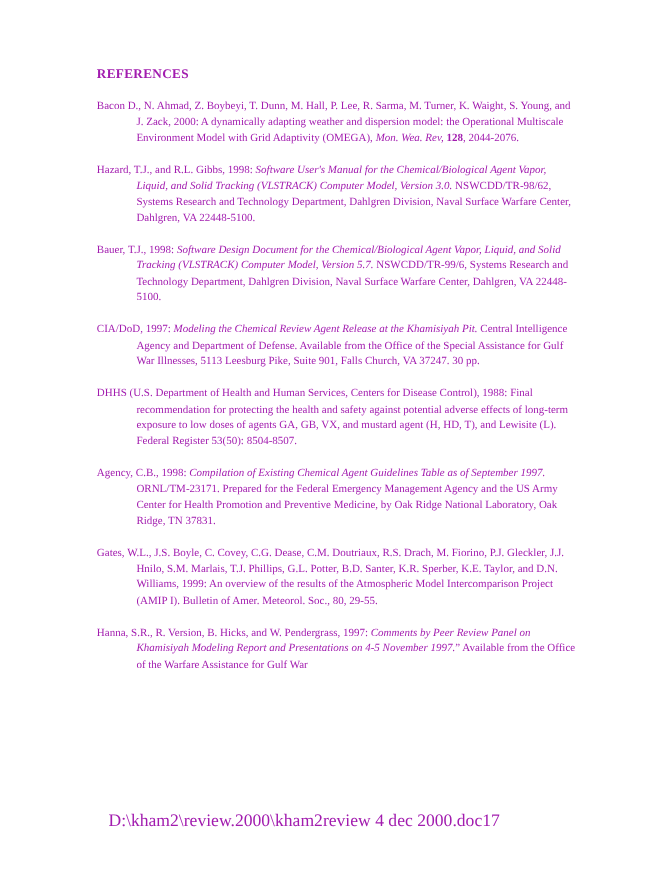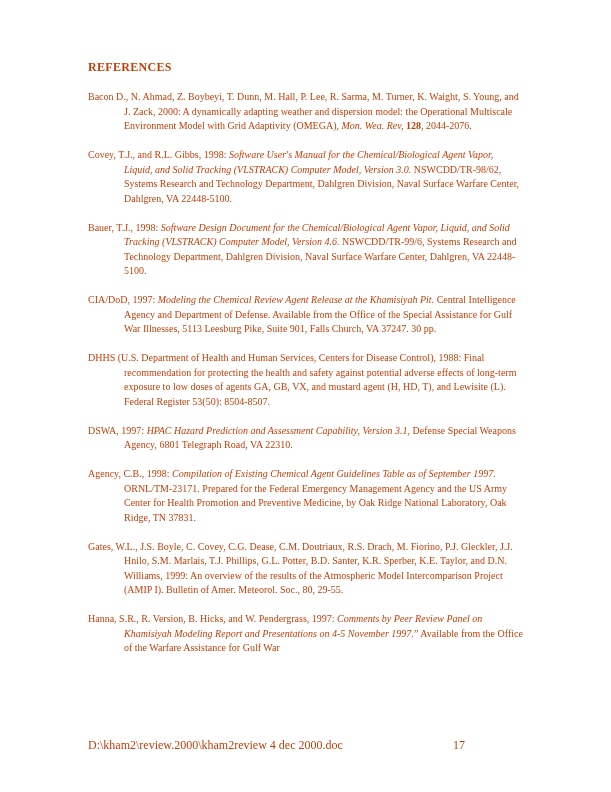--- a/index.html
+++ b/index.html
@@ -6,21 +6,21 @@
     margin: 0;
     padding: 0;
     background: #ffffff;
   }
   .page {
     position: relative;
     width: 553px;
     height: 792px;
     background: #ffffff;
     font-family: "Liberation Serif", "DejaVu Serif", serif;
-    color: #c2410c;
+    color: #a21caf;
     box-sizing: border-box;
     padding: 60px 88px 0 88px;
     overflow: hidden;
   }
   .title {
     font-size: 12px;
     font-weight: bold;
     margin: 0 0 15px 0;
     letter-spacing: 0.3px;
   }
@@ -35,38 +35,37 @@
     text-indent: -36px;
   }
   .ref .it { font-style: italic; }
   .ref .bd { font-weight: bold; }
   .footer {
     position: absolute;
     left: 88px;
     right: 88px;
     top: 738px;
     display: flex;
-    justify-content: space-between;
+    justify-content: center;
     align-items: baseline;
-    font-size: 12px;
+    font-size: 16px;
   }
 </style>
 </head>
 <body>
 
 <div class="page">
   <h1 class="title">REFERENCES</h1>
 
   <div class="refs" id="refs-container">
       <p class="ref"><span>Bacon D., N. Ahmad, Z. Boybeyi, T. Dunn, M. Hall, P. Lee, R. Sarma, M. Turner, K. Waight, S. Young, and J. Zack, 2000:  A dynamically adapting weather and dispersion model: the Operational Multiscale Environment Model with Grid Adaptivity (OMEGA), </span><span class="it">Mon. Wea. Rev,</span><span> </span><span class="bd">128</span><span>, 2044-2076.</span></p>
-      <p class="ref"><span>Covey, T.J., and R.L. Gibbs, 1998: </span><span class="it">Software User's Manual for the Chemical/Biological Agent Vapor, Liquid, and Solid Tracking (VLSTRACK) Computer Model, Version 3.0.</span><span>  NSWCDD/TR-98/62, Systems Research and Technology Department, Dahlgren Division, Naval Surface Warfare Center, Dahlgren, VA 22448-5100.</span></p>
-      <p class="ref"><span>Bauer, T.J., 1998: </span><span class="it">Software Design Document for the Chemical/Biological Agent Vapor, Liquid, and Solid Tracking (VLSTRACK) Computer Model, Version 4.6.</span><span>  NSWCDD/TR-99/6, Systems Research and Technology Department, Dahlgren Division, Naval Surface Warfare Center, Dahlgren, VA 22448-5100.</span></p>
+      <p class="ref"><span>Hazard, T.J., and R.L. Gibbs, 1998: </span><span class="it">Software User's Manual for the Chemical/Biological Agent Vapor, Liquid, and Solid Tracking (VLSTRACK) Computer Model, Version 3.0.</span><span>  NSWCDD/TR-98/62, Systems Research and Technology Department, Dahlgren Division, Naval Surface Warfare Center, Dahlgren, VA 22448-5100.</span></p>
+      <p class="ref"><span>Bauer, T.J., 1998: </span><span class="it">Software Design Document for the Chemical/Biological Agent Vapor, Liquid, and Solid Tracking (VLSTRACK) Computer Model, Version 5.7.</span><span>  NSWCDD/TR-99/6, Systems Research and Technology Department, Dahlgren Division, Naval Surface Warfare Center, Dahlgren, VA 22448-5100.</span></p>
       <p class="ref"><span>CIA/DoD, 1997: </span><span class="it">Modeling the Chemical Review Agent Release at the Khamisiyah Pit.</span><span> Central Intelligence Agency and Department of Defense.  Available from the Office of the Special Assistance for Gulf War Illnesses, 5113 Leesburg Pike, Suite 901, Falls Church, VA 37247.  30 pp.</span></p>
       <p class="ref"><span>DHHS (U.S. Department of Health and Human Services, Centers for Disease Control), 1988:  Final recommendation for protecting the health and safety against potential adverse effects of long-term exposure to low doses of agents GA, GB, VX, and mustard agent (H, HD, T), and Lewisite (L).  Federal Register 53(50): 8504-8507.</span></p>
-      <p class="ref"><span>DSWA, 1997: </span><span class="it">HPAC Hazard Prediction and Assessment Capability, Version 3.1,</span><span> Defense Special Weapons Agency, 6801 Telegraph Road, VA 22310.</span></p>
       <p class="ref"><span>Agency, C.B., 1998: </span><span class="it">Compilation of Existing Chemical Agent Guidelines Table as of September 1997.</span><span>  ORNL/TM-23171.  Prepared for the Federal Emergency Management Agency and the US Army Center for Health Promotion and Preventive Medicine, by Oak Ridge National Laboratory, Oak Ridge, TN 37831.</span></p>
       <p class="ref"><span>Gates, W.L., J.S. Boyle, C. Covey, C.G. Dease, C.M. Doutriaux, R.S. Drach, M. Fiorino, P.J. Gleckler, J.J. Hnilo, S.M. Marlais, T.J. Phillips, G.L. Potter, B.D. Santer, K.R. Sperber, K.E. Taylor, and D.N. Williams, 1999:  An overview of the results of the Atmospheric Model Intercomparison Project (AMIP I).  Bulletin of Amer. Meteorol. Soc., 80, 29-55.</span></p>
       <p class="ref"><span>Hanna, S.R., R. Version, B. Hicks, and W. Pendergrass, 1997: </span><span class="it">Comments by Peer Review Panel on Khamisiyah Modeling Report and Presentations on 4-5 November 1997.</span><span>”  Available from the Office of the Warfare Assistance for Gulf War</span></p>
     </div>
 
   <div class="footer">
     <span>D:\kham2\review.2000\kham2review 4 dec 2000.doc</span>
     <span>17</span>
   </div>
 </div>

